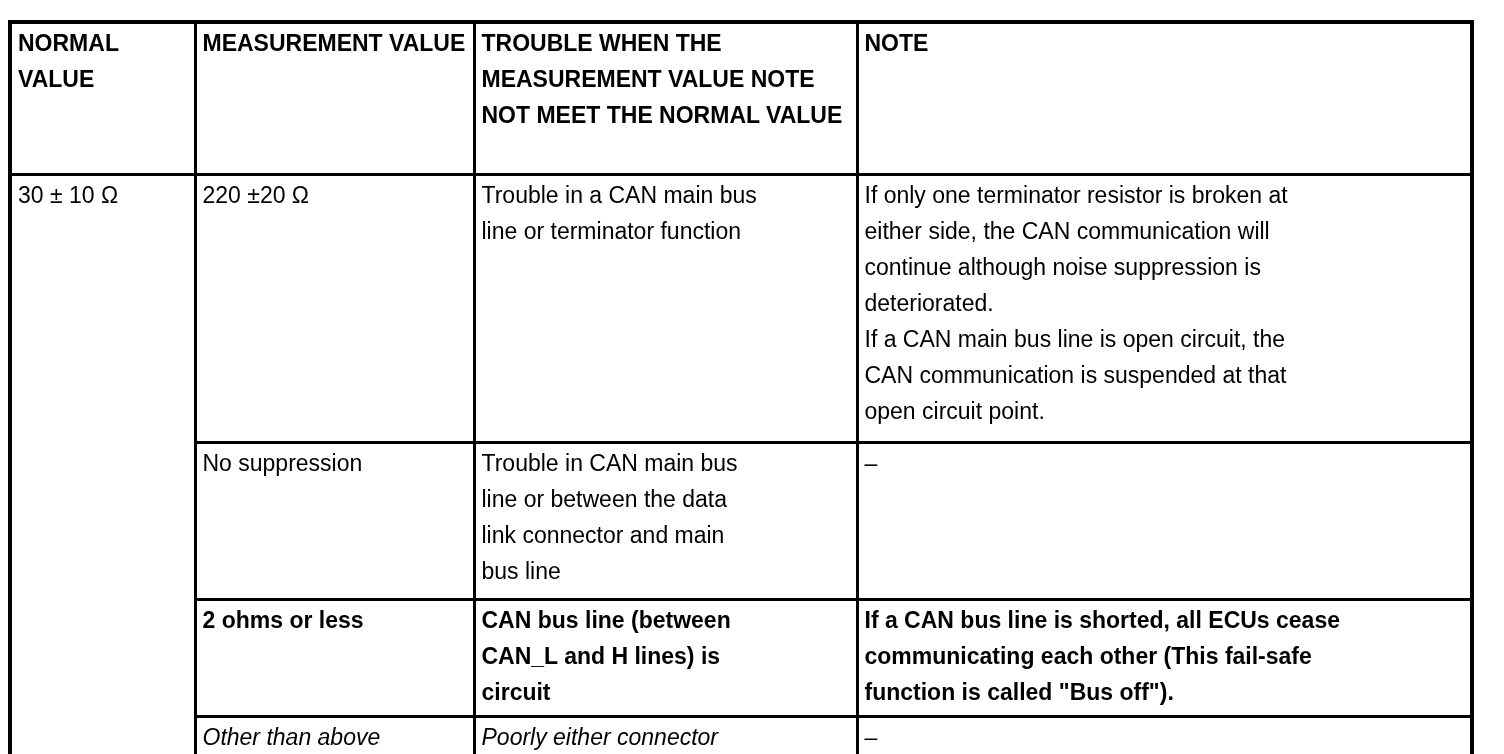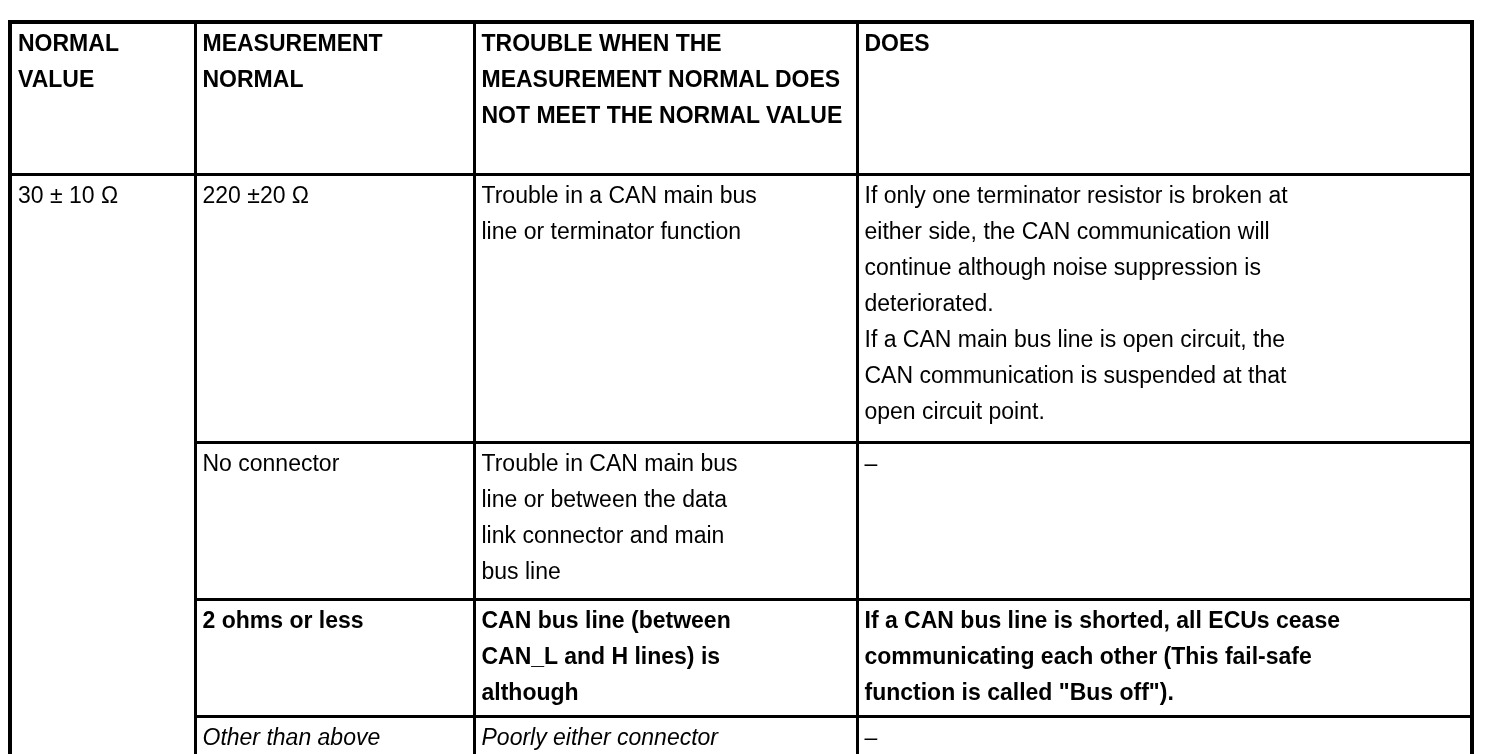--- a/index.html
+++ b/index.html
@@ -51,50 +51,50 @@
 <table class="doc-table">
   <colgroup>
     <col class="c1">
     <col class="c2">
     <col class="c3">
     <col class="c4">
   </colgroup>
   <tbody>
     <tr class="hdr">
       <th>NORMAL VALUE</th>
-      <th>MEASUREMENT NORMAL</th>
-      <th>TROUBLE WHEN THE MEASUREMENT NORMAL DOES NOT MEET THE NORMAL VALUE</th>
-      <th>DOES</th>
+      <th>MEASUREMENT VALUE</th>
+      <th>TROUBLE WHEN THE MEASUREMENT VALUE NOTE NOT MEET THE NORMAL VALUE</th>
+      <th>NOTE</th>
     </tr>
     <tr class="r1">
       <td rowspan="4">30 ± 10 Ω</td>
       <td>220 ±20 Ω</td>
       <td>Trouble in a CAN main bus
 line or terminator function</td>
       <td>If only one terminator resistor is broken at
 either side, the CAN communication will
 continue although noise suppression is
 deteriorated.
 If a CAN main bus line is open circuit, the
 CAN communication is suspended at that
 open circuit point.</td>
     </tr>
     <tr class="r2">
-      <td>No connector</td>
+      <td>No suppression</td>
       <td>Trouble in CAN main bus
 line or between the data
 link connector and main
 bus line</td>
       <td>–</td>
     </tr>
     <tr class="r3">
       <td>2 ohms or less</td>
       <td>CAN bus line (between
 CAN_L and H lines) is
-although</td>
+circuit</td>
       <td>If a CAN bus line is shorted, all ECUs cease
 communicating each other (This fail-safe
 function is called "Bus off").</td>
     </tr>
     <tr class="r4">
       <td>Other than above</td>
       <td>Poorly either connector</td>
       <td>–</td>
     </tr>
   </tbody>

